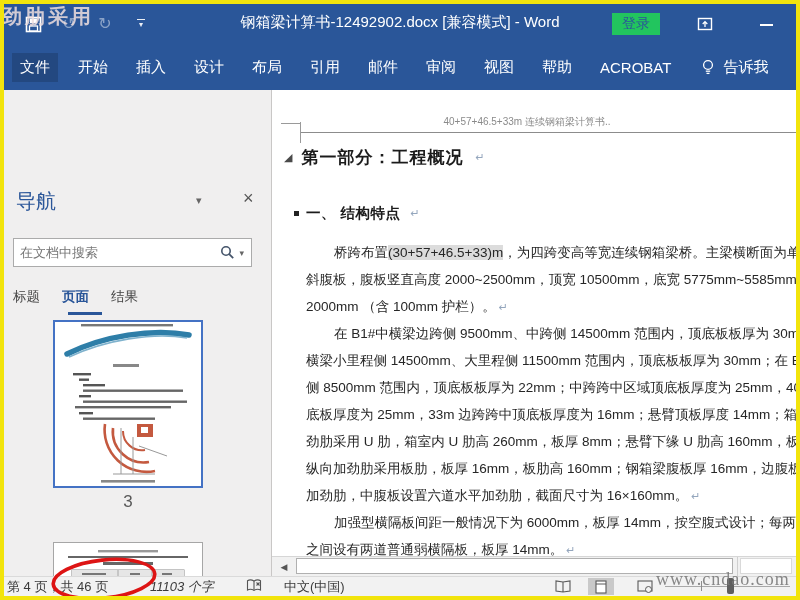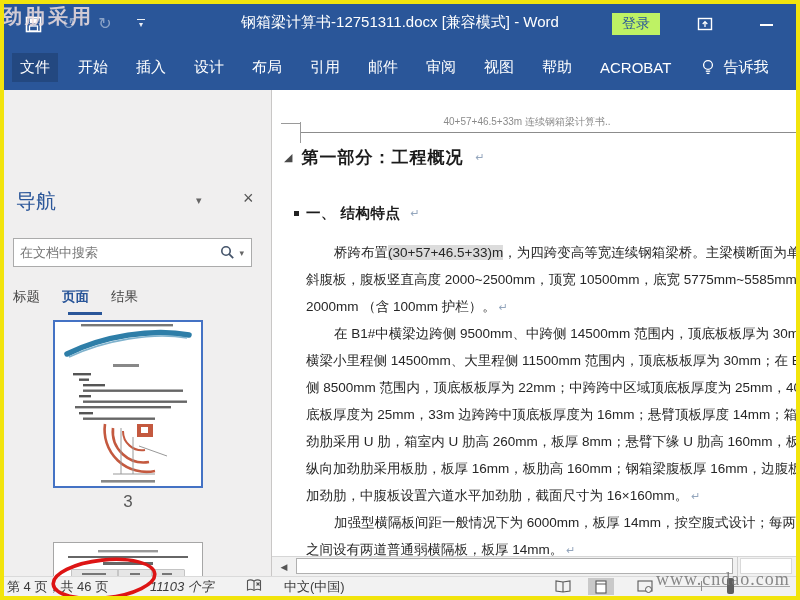--- a/index.html
+++ b/index.html
@@ -16,21 +16,21 @@
 
   
   .titlebar{left:0;top:0;width:800px;height:44px;background:#2a5699;}
   .qat{left:22px;top:13px;height:22px;display:flex;align-items:center;gap:14px;}
   .qbtn{display:flex;align-items:center;justify-content:center;width:22px;height:22px;cursor:default;}
   .dim{opacity:.45;}
   .undo-redo{color:#fff;font-size:16px;line-height:1;font-family:"DejaVu Sans",sans-serif;}
   .qat-caret{color:rgba(255,255,255,.9);font-size:8px;line-height:1;display:flex;flex-direction:column;align-items:center;gap:1px;}
   .qat-caret .bar{width:8px;height:1px;background:rgba(255,255,255,.9);}
   .wtitle{left:180px;top:13px;width:440px;text-align:center;color:#fff;font-size:15px;white-space:nowrap;}
-  .signin{left:612px;top:13px;width:48px;height:22px;background:#bef264;color:#2a5699;font-size:14px;
+  .signin{left:612px;top:13px;width:48px;height:22px;background:#22c55e;color:#2a5699;font-size:14px;
           display:flex;align-items:center;justify-content:center;border:none;}
   .minimize-line{width:13px;height:2px;background:#fff;}
 
   
   .tabrow{left:0;top:44px;width:800px;height:46px;background:#2a5699;display:flex;align-items:center;gap:28px;padding-left:20px;box-sizing:border-box;}
   .rtab{color:#fff;font-size:15px;white-space:nowrap;cursor:default;}
   .rtab.file{background:rgba(0,0,0,.16);padding:5px 8px;margin:0 -8px;}
   .tellme-group{display:flex;align-items:center;gap:8px;margin-left:2px;}
 
   
@@ -107,21 +107,21 @@
           <rect x="4.5" y="10" width="8" height="5" fill="none" stroke="#fff" stroke-width="1.3"></rect>
         </svg>
       </div>
       <div class="qbtn dim undo-redo">↺</div>
       <div class="qbtn dim undo-redo">↻</div>
       <div class="qbtn qat-caret">
         <span class="bar"></span>
           <span>▾</span>
       </div>
     </div>
-    <div class="abs wtitle">钢箱梁计算书-12751311.docx [兼容模式]  -  Word</div>
+    <div class="abs wtitle">钢箱梁计算书-12492902.docx [兼容模式]  -  Word</div>
     <button class="abs signin">登录</button>
     <div class="abs qbtn" style="left:694px;top:13px;">
       <svg width="16" height="16" viewBox="0 0 16 16">
         <rect x="1.5" y="2.5" width="13" height="11" fill="none" stroke="#fff" stroke-width="1.4"></rect>
         <path d="M8 11 L8 6 M5.7 8 L8 5.6 L10.3 8" fill="none" stroke="#fff" stroke-width="1.3"></path>
       </svg>
     </div>
     <div class="abs qbtn" style="left:755px;top:14px;">
       <span class="minimize-line"></span>
     </div>

